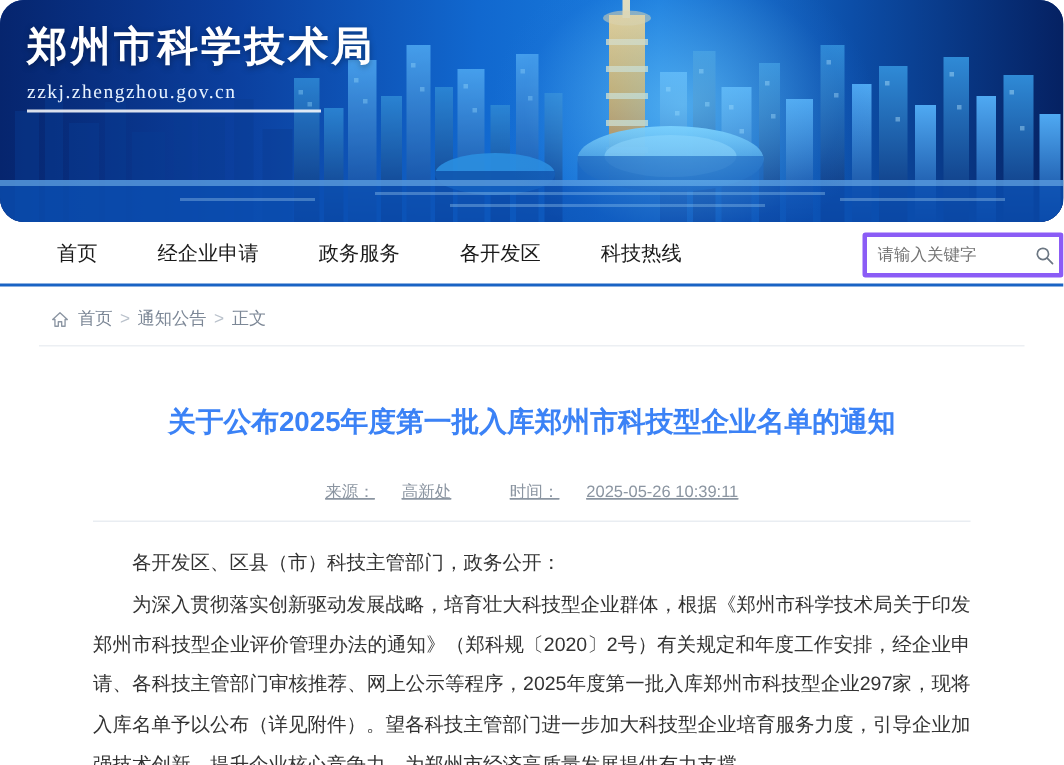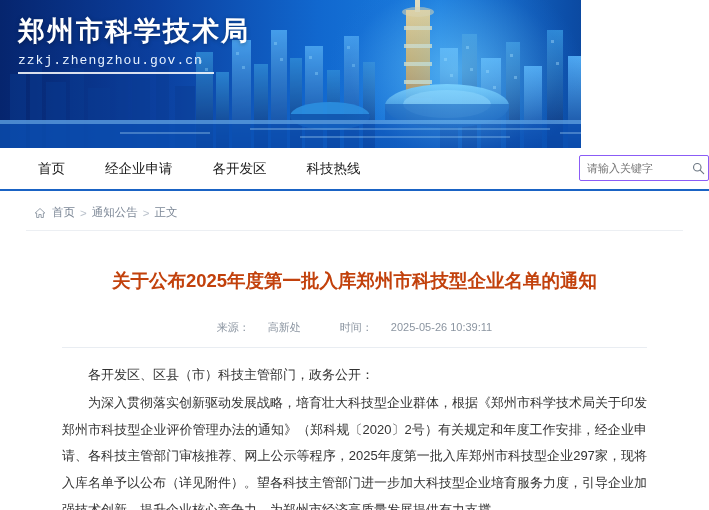--- a/index.html
+++ b/index.html
@@ -11,24 +11,25 @@
     height: 510px;
     overflow: hidden;
     font-family: "Liberation Sans", sans-serif;
     background: #ffffff;
     color: #333;
   }
 
   
   .banner {
     position: relative;
-    width: 581px;
+    width: 709px;
     height: 148px;
     overflow: hidden;
     background: linear-gradient(90deg, #0a2f86 0%, #0b3fa0 18%, #0e58c4 38%, #1170d8 55%, #0a54bb 72%, #08337f 100%);
+    border-radius: 16px;
   }
   .banner .skyline {
     position: absolute;
     left: 0; right: 0; bottom: 0;
     height: 148px;
   }
   .banner .glow {
     position: absolute;
     left: 330px;
     top: -30px;
@@ -48,21 +49,21 @@
     font-weight: bold;
     letter-spacing: 2px;
     line-height: 1.15;
     text-shadow: 0 1px 4px rgba(0,0,0,0.35);
   }
   .brand-url {
     margin-top: 6px;
     font-size: 13px;
     letter-spacing: 1px;
     color: #e8f3ff;
-    font-family: Liberation Mono, monospace;
+    font-family: Liberation Serif, serif;
   }
   .brand-rule {
     margin-top: 4px;
     width: 196px;
     height: 2px;
     background: rgba(255,255,255,0.85);
   }
 
   
   .nav {
@@ -87,21 +88,21 @@
     line-height: 41px;
     cursor: pointer;
     white-space: nowrap;
   }
   .nav-search {
     position: absolute;
     right: 0px;
     top: 7px;
     width: 128px;
     height: 24px;
-    border: 1px solid #8b5cf6;
+    border: 3px solid #8b5cf6;
     border-radius: 2px;
     display: flex;
     align-items: center;
     background: #fff;
   }
   .nav-search input {
     border: none;
     outline: none;
     font-size: 11px;
     color: #888;
@@ -142,32 +143,32 @@
   .crumb-sep { margin: 0 5px; color: #b9c1cb; }
   .crumb-current { color: #7c8796; }
 
   .article {
     padding: 0 62px;
   }
   .article-title {
     text-align: center;
     font-size: 18.5px;
     font-weight: bold;
-    color: #c2410c;
+    color: #3b82f6;
     line-height: 1.5;
     padding: 24px 10px 12px 10px;
   }
   .article-meta {
     text-align: center;
     font-size: 11px;
     color: #8b95a1;
     padding-bottom: 12px;
     border-bottom: 1px solid #e9edf2;
   }
-  .article-meta span { margin: 0 9px; }
+  .article-meta span { margin: 0 9px; text-decoration: underline; }
 
   .article-body {
     padding-top: 14px;
     font-size: 13px;
     line-height: 2.05;
     color: #333;
     text-align: justify;
   }
   .article-body p {
     margin: 0 0 2px 0;
@@ -318,20 +319,21 @@
     <div class="brand-title">郑州市科学技术局</div>
     <div class="brand-url">zzkj.zhengzhou.gov.cn</div>
     <div class="brand-rule"></div>
   </div>
 </div>
 
 <div class="nav">
   <div class="nav-items">
     <div class="nav-item">首页</div>
     <div class="nav-item">经企业申请</div>
+    <div class="nav-item">政务服务</div>
     <div class="nav-item">各开发区</div>
     <div class="nav-item">科技热线</div>
   </div>
   <div class="nav-search">
     <input type="text" placeholder="请输入关键字" style="">
     <div class="search-icon">
       <svg width="13" height="13" viewBox="0 0 16 16">
         <circle cx="6.5" cy="6.5" r="4.6" fill="none" stroke="#6b7682" stroke-width="1.4"></circle>
         <line x1="10" y1="10" x2="14.4" y2="14.4" stroke="#6b7682" stroke-width="1.4" stroke-linecap="round"></line>
       </svg>

